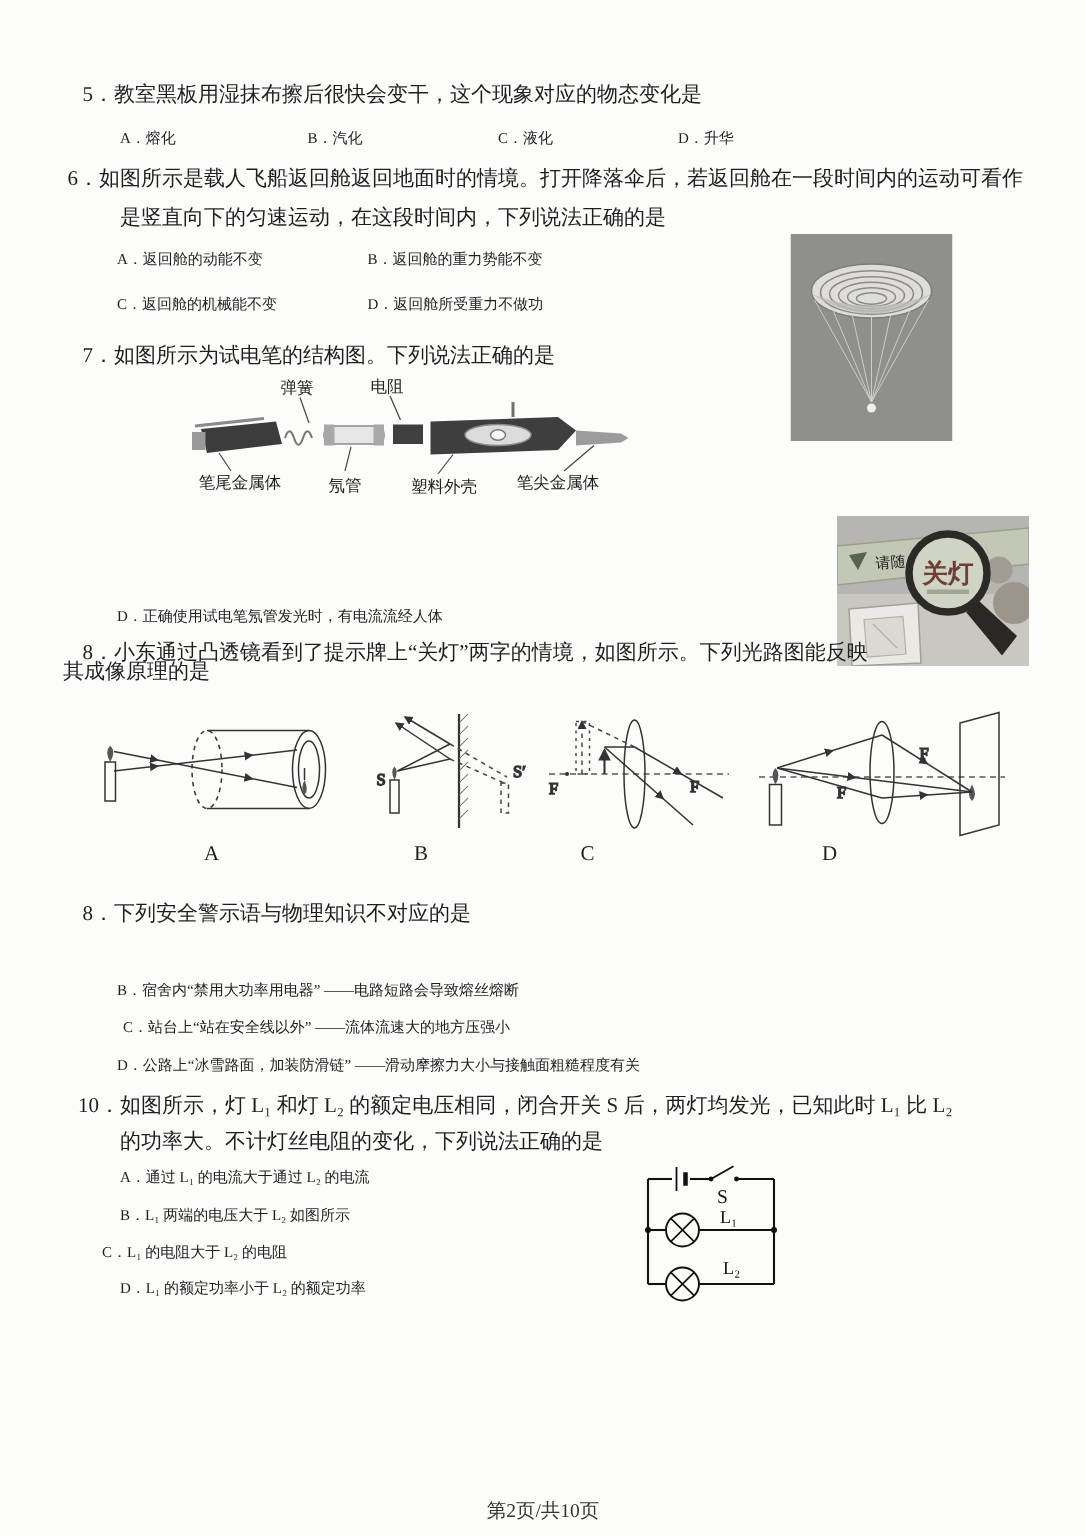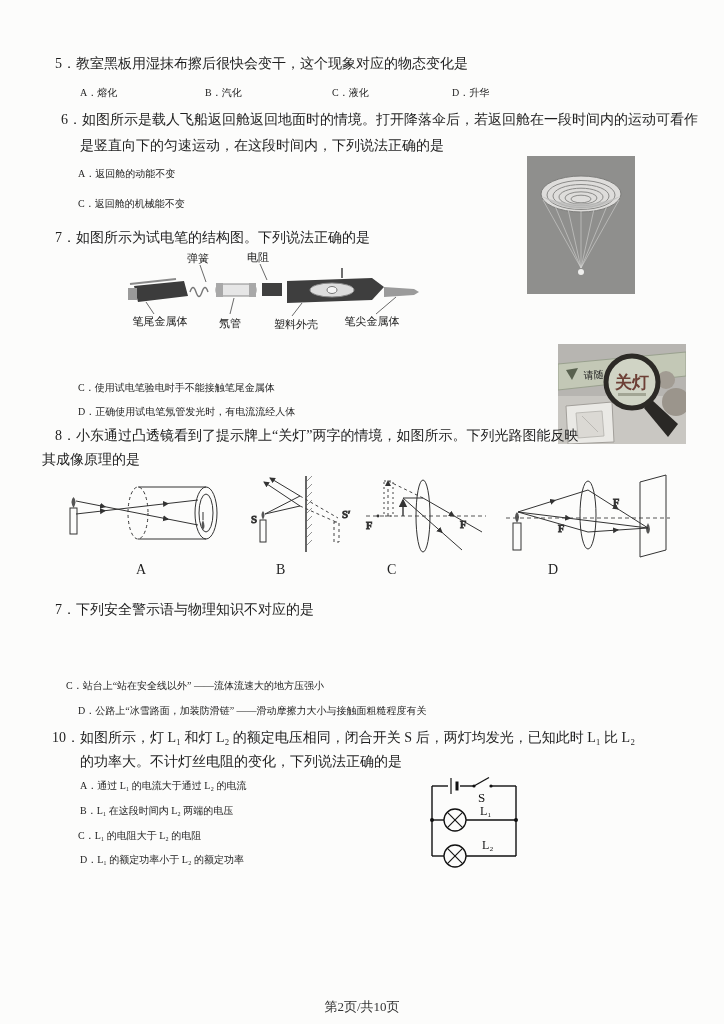--- a/index.html
+++ b/index.html
@@ -20,24 +20,26 @@
 <body>
 
 <div class="page">
 
   <div class="line" style="left:55px;top:54px">5．教室黑板用湿抹布擦后很快会变干，这个现象对应的物态变化是</div>
   <span class="opt" style="left:80px;top:83px">A．熔化</span>
   <span class="opt" style="left:205px;top:83px">B．汽化</span>
   <span class="opt" style="left:332px;top:83px">C．液化</span>
   <span class="opt" style="left:452px;top:83px">D．升华</span>
 
-  <div class="line" style="left:61px;top:110px">6．如图所示是载人飞船返回舱返回地面时的情境。打开降落伞后，若返回舱在一段时间内的运动可看作</div>
+  <div class="line" style="left:45px;top:110px">6．如图所示是载人飞船返回舱返回地面时的情境。打开降落伞后，若返回舱在一段时间内的运动可看作</div>
   <div class="line" style="left:80px;top:136px">是竖直向下的匀速运动，在这段时间内，下列说法正确的是</div>
   <span class="opt" style="left:78px;top:164px">A．返回舱的动能不变</span>
+  <span class="opt" style="left:245px;top:164px">B．返回舱的重力势能不变</span>
   <span class="opt" style="left:78px;top:194px">C．返回舱的机械能不变</span>
+  <span class="opt" style="left:245px;top:194px">D．返回舱所受重力不做功</span>
 
   <svg class="fig" style="left:527px;top:156px" width="108" height="138" viewBox="0 0 108 138">
     <rect x="0" y="0" width="108" height="138" fill="#8f8f8d"></rect>
     <g>
       <ellipse cx="54" cy="38" rx="40" ry="18" fill="#dedddb" stroke="#7d7d7b" stroke-width="1"></ellipse>
       <ellipse cx="54" cy="39" rx="34" ry="14.5" fill="none" stroke="#8b8b89" stroke-width="1"></ellipse>
       <ellipse cx="54" cy="40" rx="28" ry="11.5" fill="none" stroke="#8b8b89" stroke-width="1"></ellipse>
       <ellipse cx="54" cy="41" rx="22" ry="8.8" fill="none" stroke="#8b8b89" stroke-width="1"></ellipse>
       <ellipse cx="54" cy="42" rx="16" ry="6.2" fill="none" stroke="#8b8b89" stroke-width="1"></ellipse>
       <ellipse cx="54" cy="43" rx="10" ry="3.8" fill="none" stroke="#8b8b89" stroke-width="1"></ellipse>
@@ -84,21 +86,20 @@
       <text class="svglabel" x="40" y="75" text-anchor="middle">笔尾金属体</text>
       <line x1="110" y1="64" x2="114" y2="48" stroke="#444" stroke-width="0.8"></line>
       <text class="svglabel" x="110" y="77" text-anchor="middle">氖管</text>
       <line x1="172" y1="66" x2="182" y2="53" stroke="#444" stroke-width="0.8"></line>
       <text class="svglabel" x="176" y="78" text-anchor="middle">塑料外壳</text>
       <line x1="256" y1="64" x2="276" y2="47" stroke="#444" stroke-width="0.8"></line>
       <text class="svglabel" x="252" y="75" text-anchor="middle">笔尖金属体</text>
     </g>
   </svg>
 
-  <div class="opt" style="left:78px;top:378px">C．使用试电笔验电时手不能接触笔尾金属体</div>
   <div class="opt" style="left:78px;top:402px">D．正确使用试电笔氖管发光时，有电流流经人体</div>
 
   <svg class="fig" style="left:558px;top:344px" width="128" height="100" viewBox="0 0 128 100">
     <rect x="0" y="0" width="128" height="100" fill="#b7b5b1"></rect>
     <rect x="0" y="52" width="128" height="48" fill="#c9c7c2"></rect>
     <g>
       <polygon points="8,62 54,58 56,98 10,100" fill="#eae9e5" stroke="#a29f9a" stroke-width="1"></polygon>
       <polygon points="18,69 44,67 46,92 20,94" fill="#dbd9d4" stroke="#b3b1ac" stroke-width="0.8"></polygon>
       <line x1="24" y1="72" x2="40" y2="88" stroke="#b3b1ac" stroke-width="0.8"></line>
     </g>
@@ -113,21 +114,21 @@
       <polygon points="94,56 120,80 110,93 86,64" fill="#2a2825"></polygon>
     </g>
     <g>
       <circle cx="74" cy="38" r="26" fill="#d0d4c5" stroke="#2c2a26" stroke-width="5"></circle>
       <text x="74" y="44" text-anchor="middle" font-size="17" font-weight="bold" fill="#6d4036">关灯</text>
       <rect x="60" y="49" width="28" height="3" fill="#8e927f" opacity="0.7"></rect>
     </g>
   </svg>
 
   <div class="line" style="left:55px;top:426px">8．小东通过凸透镜看到了提示牌上“关灯”两字的情境，如图所示。下列光路图能反映</div>
-  <div class="line" style="left:42px;top:450px">其成像原理的是</div>
+  <div class="line" style="left:42px;top:439px">其成像原理的是</div>
 
   <svg class="fig" style="left:48px;top:468px" width="635" height="92" viewBox="0 0 635 92">
     <defs>
       <marker id="aw" markerWidth="7" markerHeight="7" refX="5" refY="3" orient="auto">
         <path d="M0,0 L6,3 L0,6 z" fill="#333"></path>
       </marker>
     </defs>
 
     <g stroke="#333" stroke-width="1" fill="none">
       <rect x="22" y="40" width="7" height="26"></rect>
@@ -213,29 +214,30 @@
       <text x="510" y="64" class="svglabel">F</text>
       <text x="565" y="38" class="svglabel">F</text>
     </g>
   </svg>
 
   <div class="abcd" style="left:136px;top:562px">A</div>
   <div class="abcd" style="left:276px;top:562px">B</div>
   <div class="abcd" style="left:387px;top:562px">C</div>
   <div class="abcd" style="left:548px;top:562px">D</div>
 
-  <div class="line" style="left:55px;top:600px">7．下列安全警示语与物理知识不对应的是</div>
-  <div class="opt" style="left:66px;top:676px">C．站台上“站在安全线以外” ——流体流速大的地方压强小</div>
+  <div class="line" style="left:55px;top:600px">8．下列安全警示语与物理知识不对应的是</div>
+  <div class="opt" style="left:78px;top:651px">B．宿舍内“禁用大功率用电器” ——电路短路会导致熔丝熔断</div>
+  <div class="opt" style="left:82px;top:676px">C．站台上“站在安全线以外” ——流体流速大的地方压强小</div>
   <div class="opt" style="left:78px;top:701px">D．公路上“冰雪路面，加装防滑链” ——滑动摩擦力大小与接触面粗糙程度有关</div>
 
   <div class="line" style="left:52px;top:728px">10．如图所示，灯 L₁ 和灯 L₂ 的额定电压相同，闭合开关 S 后，两灯均发光，已知此时 L₁ 比 L₂</div>
   <div class="line" style="left:80px;top:752px">的功率大。不计灯丝电阻的变化，下列说法正确的是</div>
   <div class="opt" style="left:80px;top:776px">A．通过 L₁ 的电流大于通过 L₂ 的电流</div>
-  <div class="opt" style="left:80px;top:801px">B．L₁ 在这段时间内 L₂ 两端的电压</div>
-  <div class="opt" style="left:78px;top:826px">C．L₁ 的电阻大于 L₂ 的电阻</div>
+  <div class="opt" style="left:80px;top:801px">B．L₁ 两端的电压大于 L₂ 如图所示</div>
+  <div class="opt" style="left:68px;top:826px">C．L₁ 的电阻大于 L₂ 的电阻</div>
   <div class="opt" style="left:80px;top:850px">D．L₁ 的额定功率小于 L₂ 的额定功率</div>
 
   <svg class="fig" style="left:426px;top:776px" width="130" height="98" viewBox="0 0 130 98">
     <g stroke="#111" stroke-width="1.4" fill="none">
       <line x1="6" y1="10" x2="22" y2="10"></line>
       <line x1="34" y1="10" x2="47" y2="10"></line>
       <line x1="66" y1="10" x2="90" y2="10"></line>
       <line x1="6" y1="10" x2="6" y2="80"></line>
       <line x1="90" y1="10" x2="90" y2="80"></line>
       <line x1="6" y1="44" x2="18" y2="44"></line>

